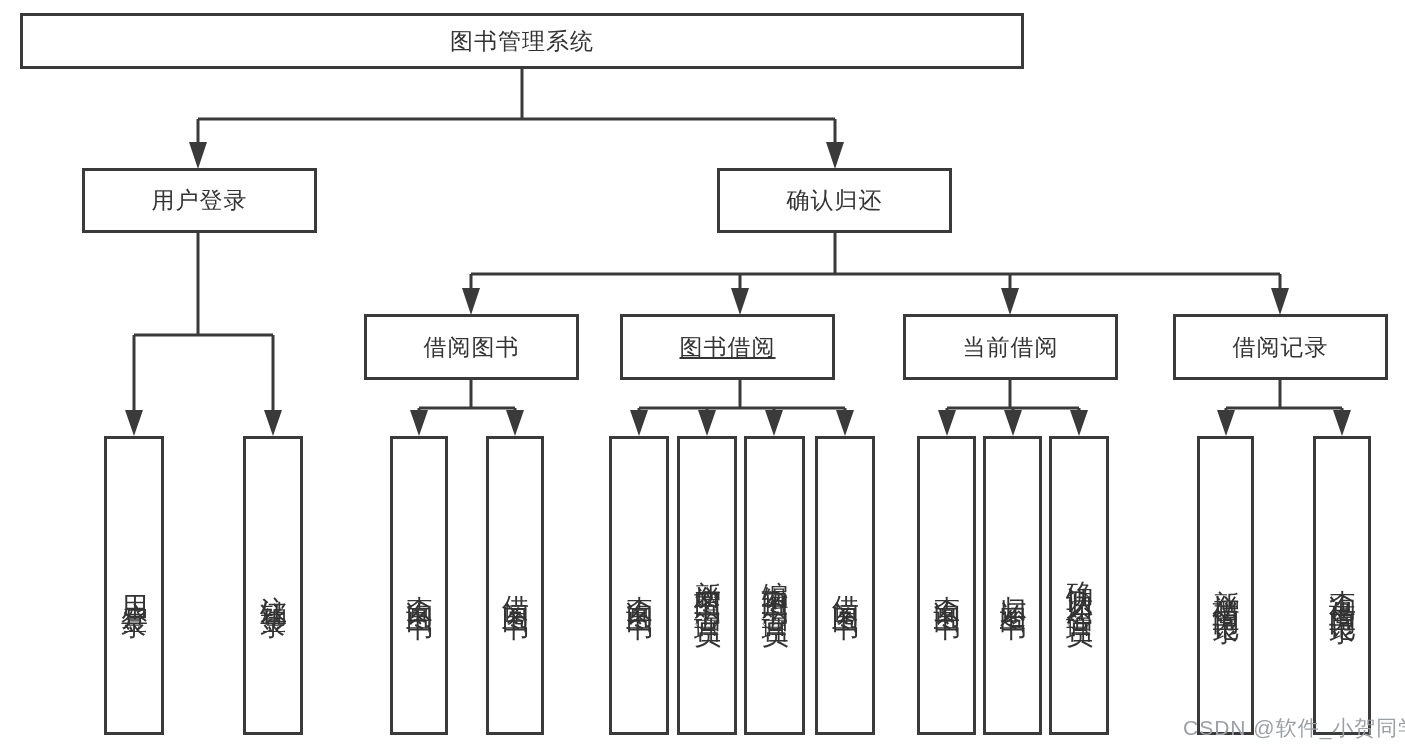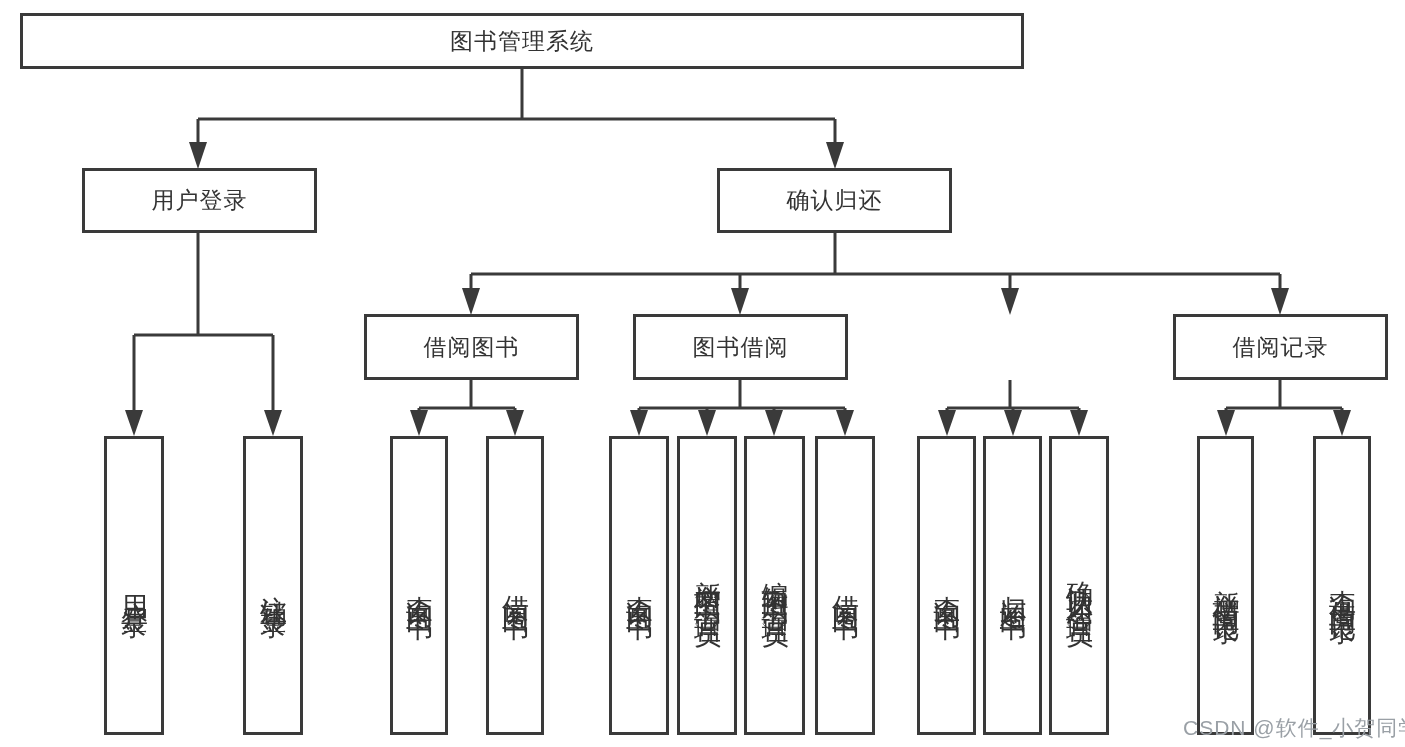--- a/index.html
+++ b/index.html
@@ -97,21 +97,22 @@
     <polygon points="1217,410 1235,410 1226,436"></polygon>
     <polygon points="1333,410 1351,410 1342,436"></polygon>
   </svg>
 
   <div class="hbox" style="left:20px;top:13px;width:1004px;height:56px;">图书管理系统</div>
 
   <div class="hbox" style="left:82px;top:168px;width:235px;height:65px;">用户登录</div>
   <div class="hbox" style="left:717px;top:168px;width:235px;height:65px;">确认归还</div>
 
   <div class="hbox" style="left:364px;top:314px;width:215px;height:66px;">借阅图书</div>
-  <div class="hbox" style="left:633px;top:314px;width:215px;height:66px;">图书借阅</div>
+  <div class="hbox" style="left:620px;top:314px;width:215px;height:66px;text-decoration:underline;">图书借阅</div>
+  <div class="hbox" style="left:903px;top:314px;width:215px;height:66px;">当前借阅</div>
   <div class="hbox" style="left:1173px;top:314px;width:215px;height:66px;text-align:center;">借阅记录</div>
 
   <div class="vbox" style="left:104px;width:60px;">
     <span class="vtext">用户登录</span>
   </div>
   <div class="vbox" style="left:243px;width:60px;">
     <span class="vtext">注销登录</span>
   </div>
 
   <div class="vbox" style="left:390px;width:58px;">

